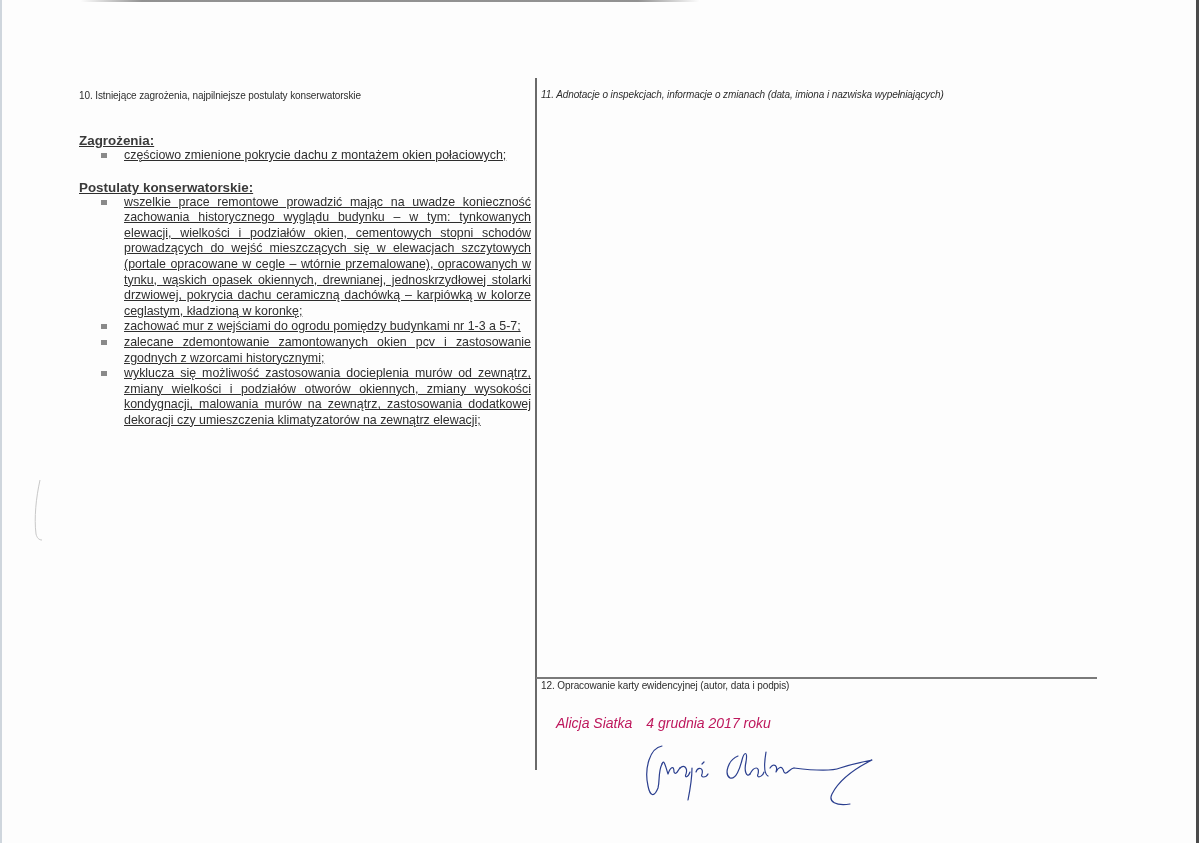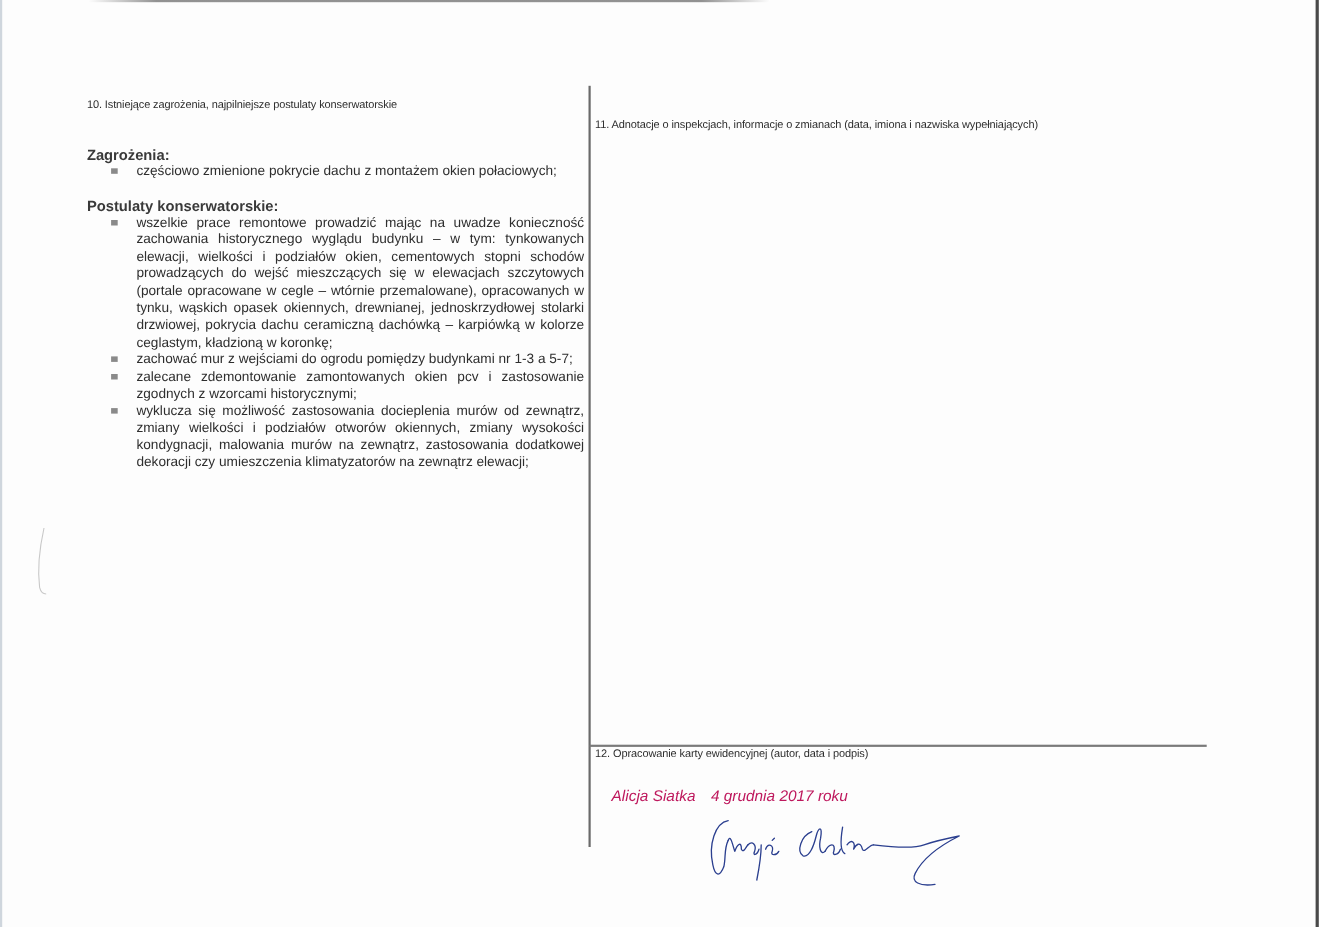--- a/index.html
+++ b/index.html
@@ -28,31 +28,31 @@
   }
   .divider-horizontal {
     position:absolute; left:536px; top:677px; width:561px; height:1.5px;
     background:#7a7a7a;
   }
   .section-label {
     position:absolute; font-size:10px; color:#2d2d2d; white-space:nowrap;
     letter-spacing:-0.1px;
   }
   #sec10-label { left:79px; top:90px; }
-  #sec11-label { left:541px; top:108px; }
+  #sec11-label { left:541px; top:89px;font-style:italic; }
   #sec12-label { left:541px; top:680px; }
 
   .content {
     position:absolute; left:79px; top:133px; width:452px;
     font-size:12.4px; line-height:15.6px; color:#2e2e2e;
   }
   .group-heading {
     font-weight:bold; font-size:13.4px; color:#3a3a3a; margin:0; line-height:15px;
   }
-  .group { margin-bottom:16px; }
+  .group { margin-bottom:16px;text-decoration:underline; }
   ul.bullets { list-style:none; margin:0; padding:0; }
   ul.bullets li {
     position:relative; padding-left:45px; padding-right:0; text-align:justify;
   }
   ul.bullets li .bullet {
     position:absolute; left:22px; top:5px; width:6px; height:5px;
     background:#8a8a8a;
   }
 
   .author-line {

